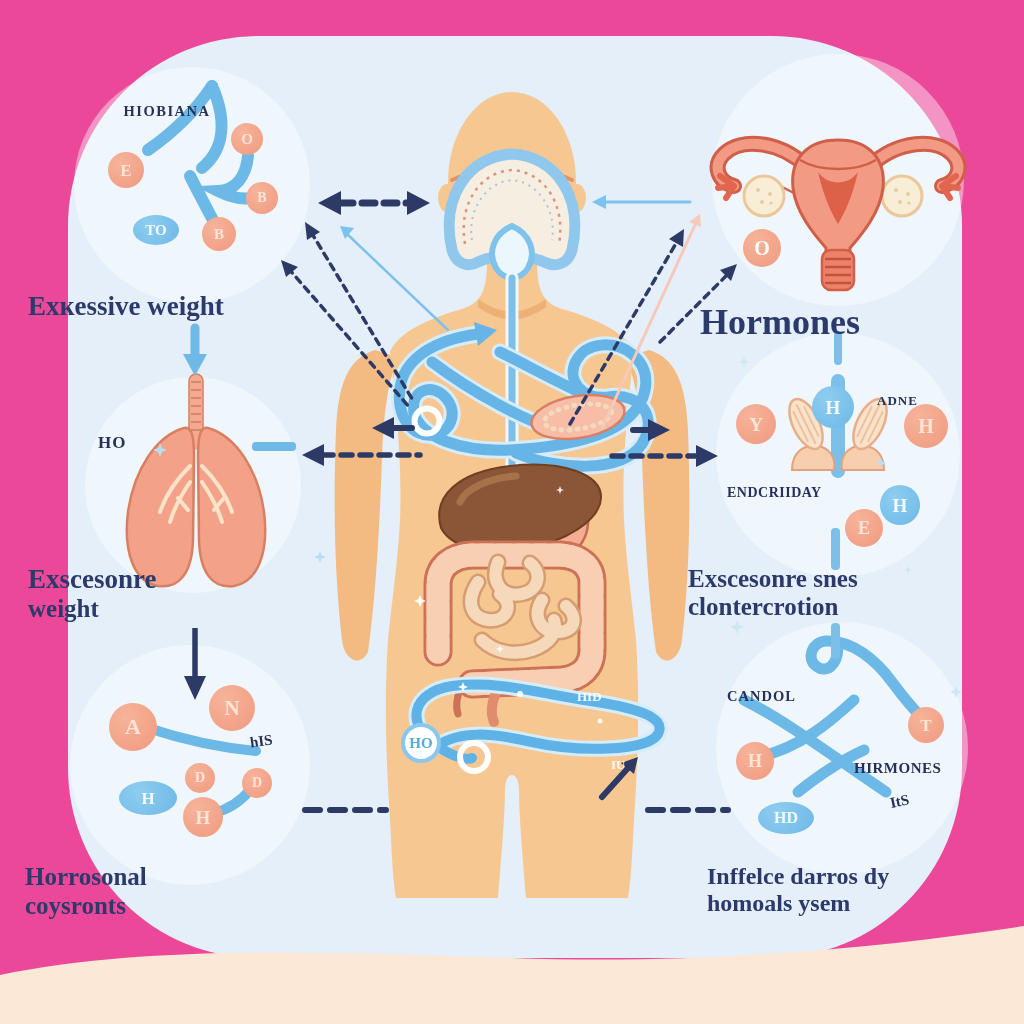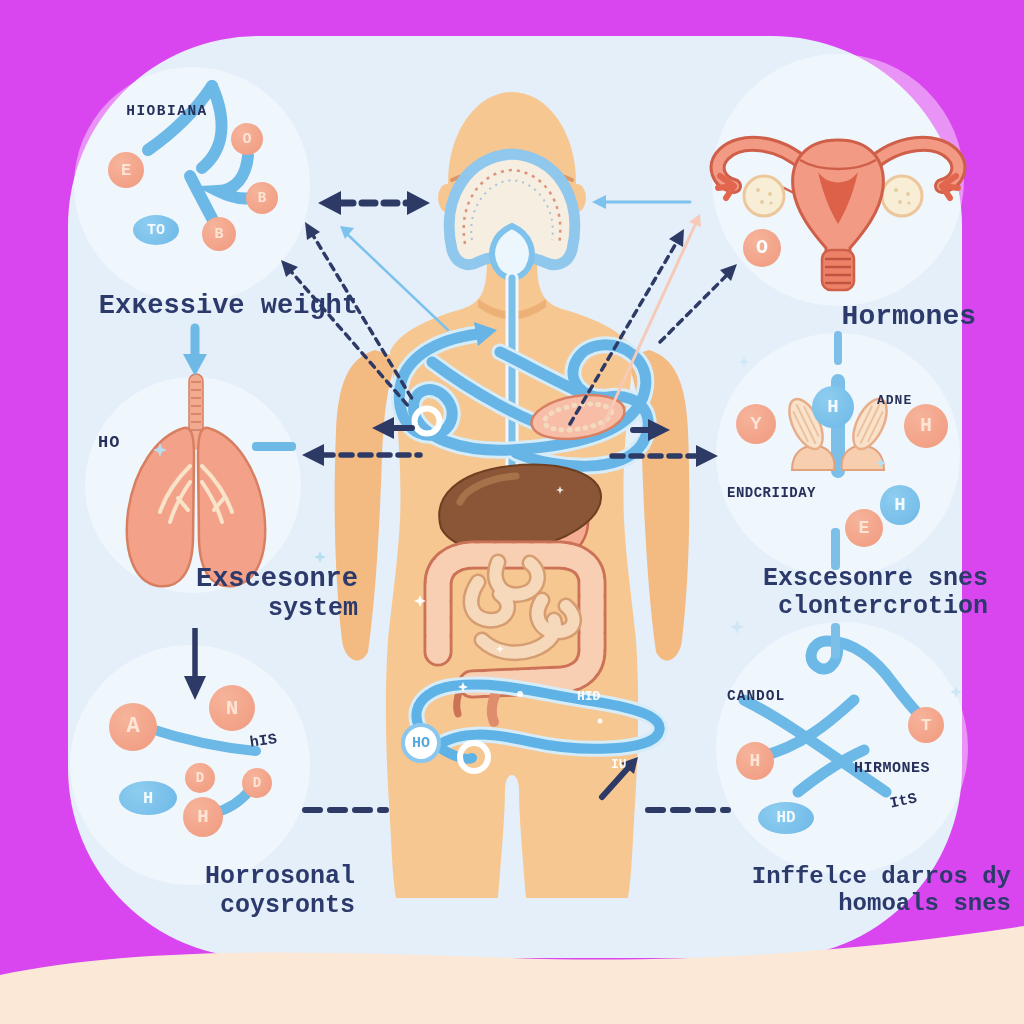--- a/index.html
+++ b/index.html
@@ -1,22 +1,22 @@
 <!DOCTYPE html>
 <html><head>
 <meta charset="utf-8">
 <style>
   html,body{margin:0;padding:0;}
-  #stage{position:relative;width:1024px;height:1024px;background:#d946ef;overflow:hidden;
-         font-family:Liberation Mono, monospace;}
+  #stage{position:relative;width:1024px;height:1024px;background:#ec4899;overflow:hidden;
+         font-family:Liberation Serif, serif;}
   #panel{position:absolute;left:68px;top:36px;width:894px;height:922px;background:#e4effa;border-radius:190px;}
   .halo{position:absolute;border-radius:50%;background:rgba(255,255,255,0.42);}
   .art{position:absolute;left:0;top:0;z-index:4;}
   #wave{position:absolute;left:0;top:0;z-index:6;pointer-events:none;}
-  .hd{position:absolute;z-index:10;color:#2c3a6b;font-weight:700;text-align:right;}
+  .hd{position:absolute;z-index:10;color:#2c3a6b;font-weight:700;text-align:left;}
   .lab{position:absolute;z-index:10;color:#26305a;font-weight:700;white-space:nowrap;}
   .bub{position:absolute;z-index:11;border-radius:50%;display:flex;align-items:center;justify-content:center;
        font-weight:700;line-height:1;}
   .bub.or{background:radial-gradient(circle at 35% 30%, #f6b49b, #f0997e);color:#fde4d5;}
   .bub.bl{background:radial-gradient(circle at 35% 30%, #8ecdf0, #6db8e7);color:#f2fafe;margin-top:14px;}
   .bub.ring{background:#ffffff;border:4px solid #8ac7ee;color:#56a9dc;box-sizing:border-box;}
 </style>
 </head>
 <body>
 
@@ -291,50 +291,50 @@
   </svg>
 
   <div class="lab" style="left:112px;top:103px;width:110px;text-align:center;font-size:14.5px;letter-spacing:1.5px;">HIOBIANA</div>
 
   <div class="hd" style="left:28px;top:291px;width:330px;font-size:27px;">Exĸessive weight</div>
 
   <div class="lab" style="left:98px;top:433px;font-size:17px;letter-spacing:1px;">HO</div>
 
   <div class="hd" style="left:28px;top:564px;width:330px;font-size:27px;line-height:30px;">
     <div>Exscesonre</div>
-    <div style="font-size:25px;">system</div>
+    <div style="font-size:25px;">weight</div>
   </div>
 
   <div class="lab" style="left:250px;top:733px;font-size:15px;transform:rotate(-8deg);">hIS</div>
 
   <div class="hd" style="left:25px;top:862px;width:330px;font-size:25px;line-height:29px;">
     <div>Horrosonal</div>
     <div>coysronts</div>
   </div>
 
-  <div class="hd" style="left:700px;top:301px;width:276px;font-size:28px;">Hormones</div>
+  <div class="hd" style="left:700px;top:301px;width:276px;font-size:36px;">Hormones</div>
 
   <div class="lab" style="left:858px;top:393px;font-size:13px;letter-spacing:1px;margin-left:19px;">ADNE</div>
 
   <div class="lab" style="left:727px;top:485px;font-size:14px;letter-spacing:0.5px;">ENDCRIIDAY</div>
 
   <div class="hd" style="left:688px;top:565px;width:300px;font-size:25px;line-height:28px;">
     <div>Exscesonre snes</div>
     <div>clontercrotion</div>
   </div>
 
   <div class="lab" style="left:727px;top:688px;font-size:14.5px;letter-spacing:1px;">CANDOL</div>
 
   <div class="lab" style="left:854px;top:760px;font-size:15px;letter-spacing:0.5px;">HIRMONES</div>
 
   <div class="lab" style="left:890px;top:793px;font-size:15px;transform:rotate(-12deg);">ItS</div>
 
   <div class="hd" style="left:707px;top:863px;width:304px;font-size:24px;line-height:27px;">
     <div>Inffelce darros dy</div>
-    <div>homoals snes</div>
+    <div>homoals ysem</div>
   </div>
 
   <div class="lab" style="left:577px;top:689px;font-size:13px;color:rgba(255,255,255,0.92);">HID</div>
   <div class="lab" style="left:574px;top:757px;font-size:13px;color:rgba(255,255,255,0.92);padding-left:37px;">IU</div>
 
   <div class="bub or" style="left:108px;top:152px;width:36px;height:36px;font-size:17px;">E</div>
   <div class="bub or" style="left:231px;top:123px;width:32px;height:32px;font-size:15px;">O</div>
   <div class="bub bl" style="left:133px;top:201px;width:46px;height:30px;font-size:15px;">TO</div>
   <div class="bub or" style="left:246px;top:182px;width:32px;height:32px;font-size:14px;">B</div>
   <div class="bub or" style="left:202px;top:217px;width:34px;height:34px;font-size:15px;">B</div>

